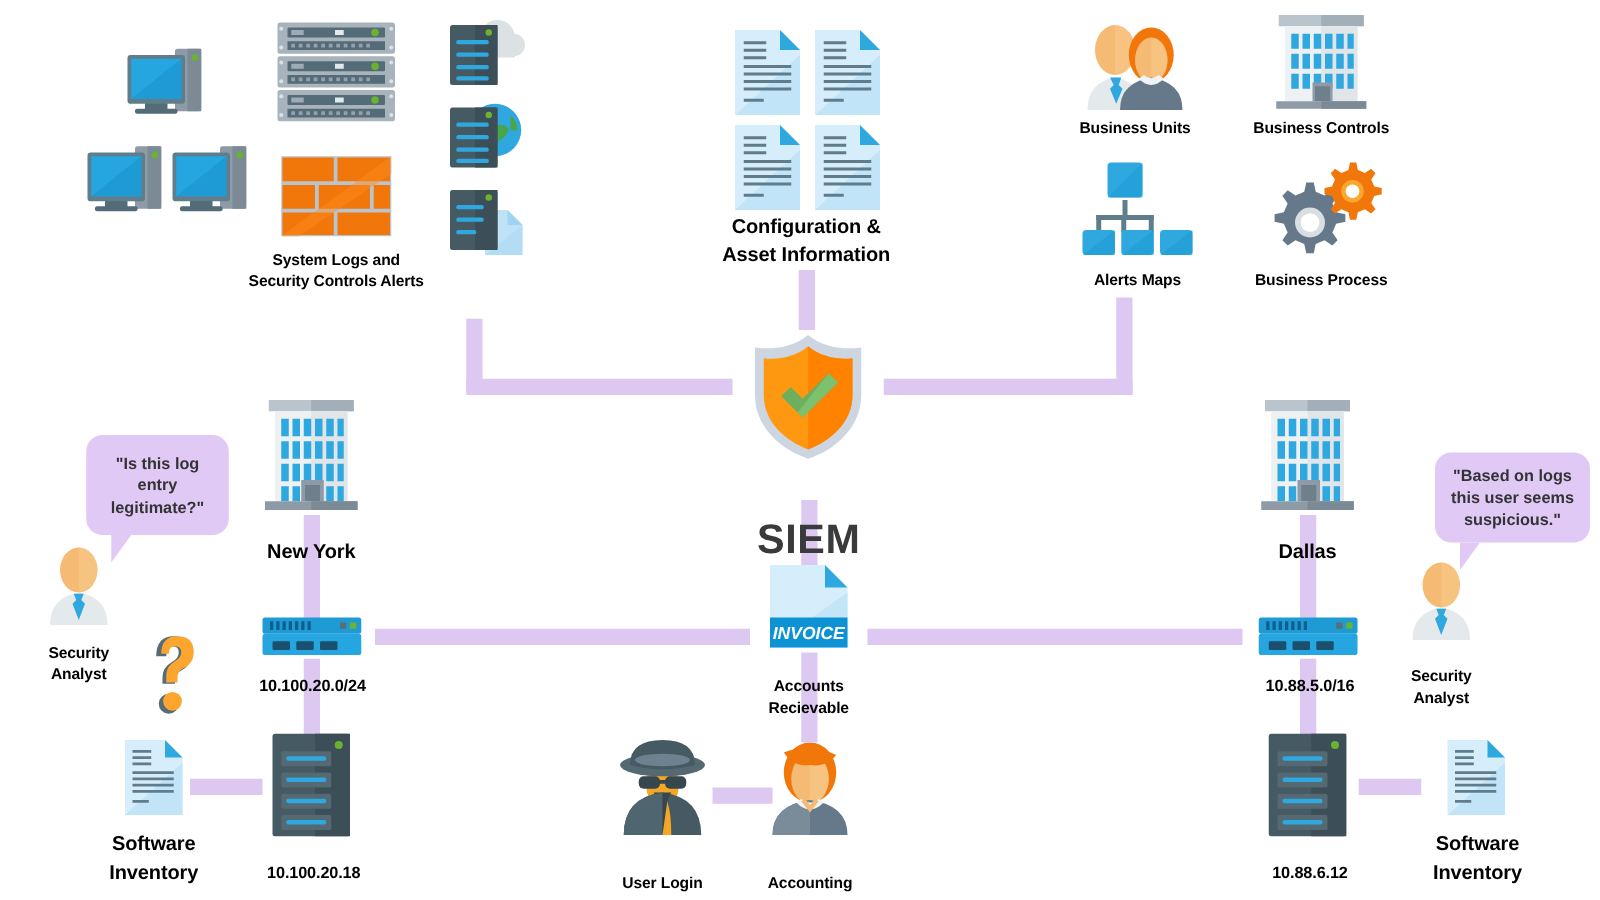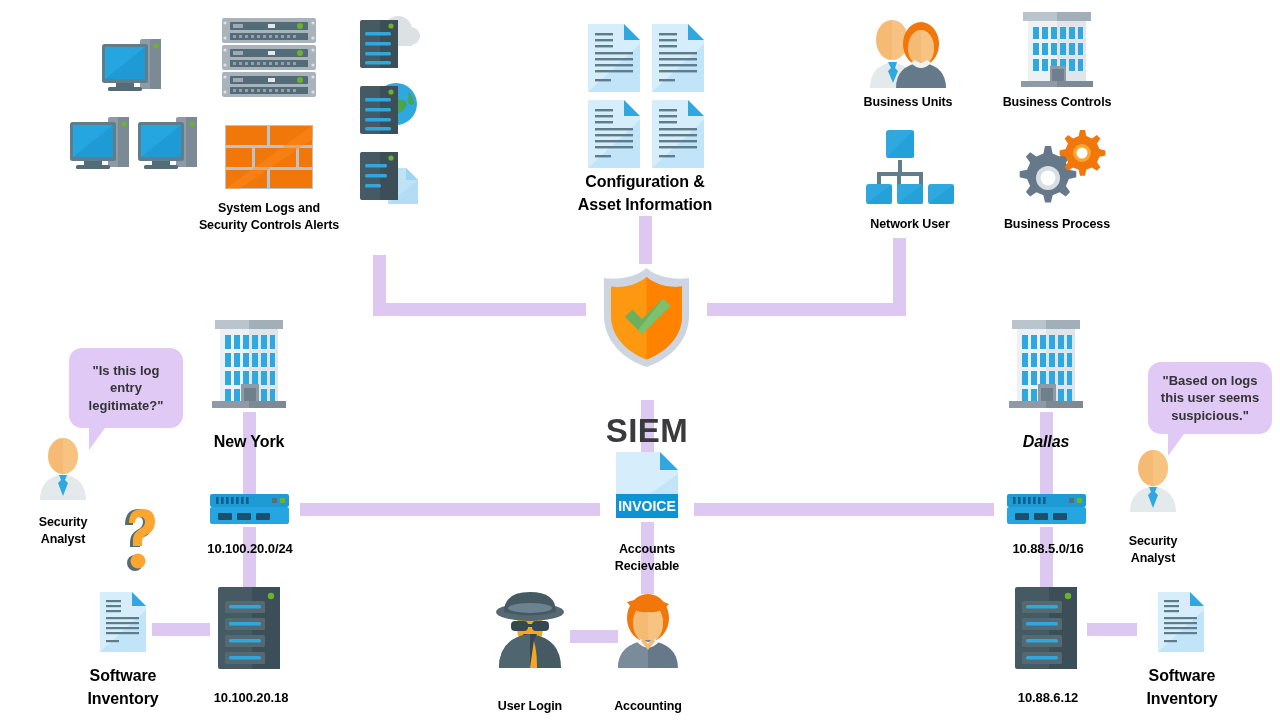--- a/index.html
+++ b/index.html
@@ -5,21 +5,21 @@
 <style>
   html,body{margin:0;padding:0;}
   body{
     width:1280px;height:720px;
     background:#ffffff;
     font-family:"Liberation Sans", sans-serif;
     overflow:hidden;
     position:relative;
   }
   #stage{position:absolute;left:0;top:0;width:1280px;height:720px;}
-  .node{position:absolute;}
+  .node{position:absolute;font-style:italic;}
   .lbl{
     position:absolute;
     text-align:center;
     color:#000000;
     font-weight:bold;
     font-size:12.5px;
     line-height:1.35;
     letter-spacing:-0.1px;
     white-space:pre-line;
     z-index:6;
@@ -389,21 +389,21 @@
       <rect x="22" y="2" width="28" height="28" rx="3" fill="#2FA8E0"></rect>
       <path d="M22 30 L50 2 L50 30 Z" fill="#1E9AD4" opacity="0.55"></path>
       <rect x="2" y="56" width="26" height="20" rx="3" fill="#2FA8E0"></rect>
       <path d="M2 76 L28 56 L28 76 Z" fill="#1E9AD4" opacity="0.55"></path>
       <rect x="33" y="56" width="26" height="20" rx="3" fill="#2FA8E0"></rect>
       <path d="M33 76 L59 56 L59 76 Z" fill="#1E9AD4" opacity="0.55"></path>
       <rect x="64" y="56" width="26" height="20" rx="3" fill="#2FA8E0"></rect>
       <path d="M64 76 L90 56 L90 76 Z" fill="#1E9AD4" opacity="0.55"></path>
     </svg>
   </div>
-  <div class="lbl" style="left:845px;top:216px;width:130px;">Network User</div>
+  <div class="lbl" style="left:845px;top:216px;width:130px;">Alerts Maps</div>
 
   <div class="node" style="left:1013px;top:130px;">
     <svg width="88" height="76" viewBox="0 0 88 76">
       <g transform="translate(2,16)" fill="#66798A">
         <path d="M30 0 l6 0 l1.6 7.4 l7 3 l6.2 -4.2 l4.3 4.3 l-4.2 6.2 l3 7 l7.4 1.6 l0 6 l-7.4 1.6 l-3 7 l4.2 6.2 l-4.3 4.3 l-6.2 -4.2 l-7 3 l-1.6 7.4 l-6 0 l-1.6 -7.4 l-7 -3 l-6.2 4.2 l-4.3 -4.3 l4.2 -6.2 l-3 -7 l-7.4 -1.6 l0 -6 l7.4 -1.6 l3 -7 l-4.2 -6.2 l4.3 -4.3 l6.2 4.2 l7 -3 Z"></path>
       </g>
       <circle cx="35" cy="48" r="12" fill="#D8DEE2"></circle>
       <circle cx="35" cy="48" r="7.5" fill="#FFFFFF"></circle>
       <g transform="translate(50,0)" fill="#F2770B">
         <path d="M17 0 l5 0 l1.3 6 l5.6 2.4 l5 -3.4 l3.5 3.5 l-3.4 5 l2.4 5.6 l6 1.3 l0 5 l-6 1.3 l-2.4 5.6 l3.4 5 l-3.5 3.5 l-5 -3.4 l-5.6 2.4 l-1.3 6 l-5 0 l-1.3 -6 l-5.6 -2.4 l-5 3.4 l-3.5 -3.5 l3.4 -5 l-2.4 -5.6 l-6 -1.3 l0 -5 l6 -1.3 l2.4 -5.6 l-3.4 -5 l3.5 -3.5 l5 3.4 l5.6 -2.4 Z"></path>
@@ -592,21 +592,21 @@
           <rect x="22" y="71" width="6" height="12"></rect>
         <rect x="49" y="71" width="6" height="12"></rect>
           <rect x="58" y="71" width="5" height="12"></rect>
       </g>
       <rect x="29" y="66" width="18" height="17" fill="#8E9BA6"></rect>
       <rect x="32" y="70" width="12" height="13" fill="#6F808C"></rect>
       <rect x="0" y="83" width="74" height="7" fill="#8E9BA6"></rect>
       <rect x="37" y="83" width="37" height="7" fill="#7C8A96"></rect>
     </svg>
   </div>
-  <div class="lbl big" style="left:986px;top:430px;width:120px;font-style:italic;">Dallas</div>
+  <div class="lbl big" style="left:986px;top:430px;width:120px;">Dallas</div>
 
   <div class="node" style="left:1007px;top:494px;z-index:4;">
     <svg width="79" height="30" viewBox="0 0 79 30">
       <rect x="0" y="0" width="79" height="13" rx="2" fill="#1E9AD4"></rect>
       <g fill="#0E5F8C">
           <rect x="6" y="3" width="2.6" height="7"></rect>
           <rect x="11" y="3" width="2.6" height="7"></rect>
           <rect x="16" y="3" width="2.6" height="7"></rect>
           <rect x="21" y="3" width="2.6" height="7"></rect>
           <rect x="26" y="3" width="2.6" height="7"></rect>

